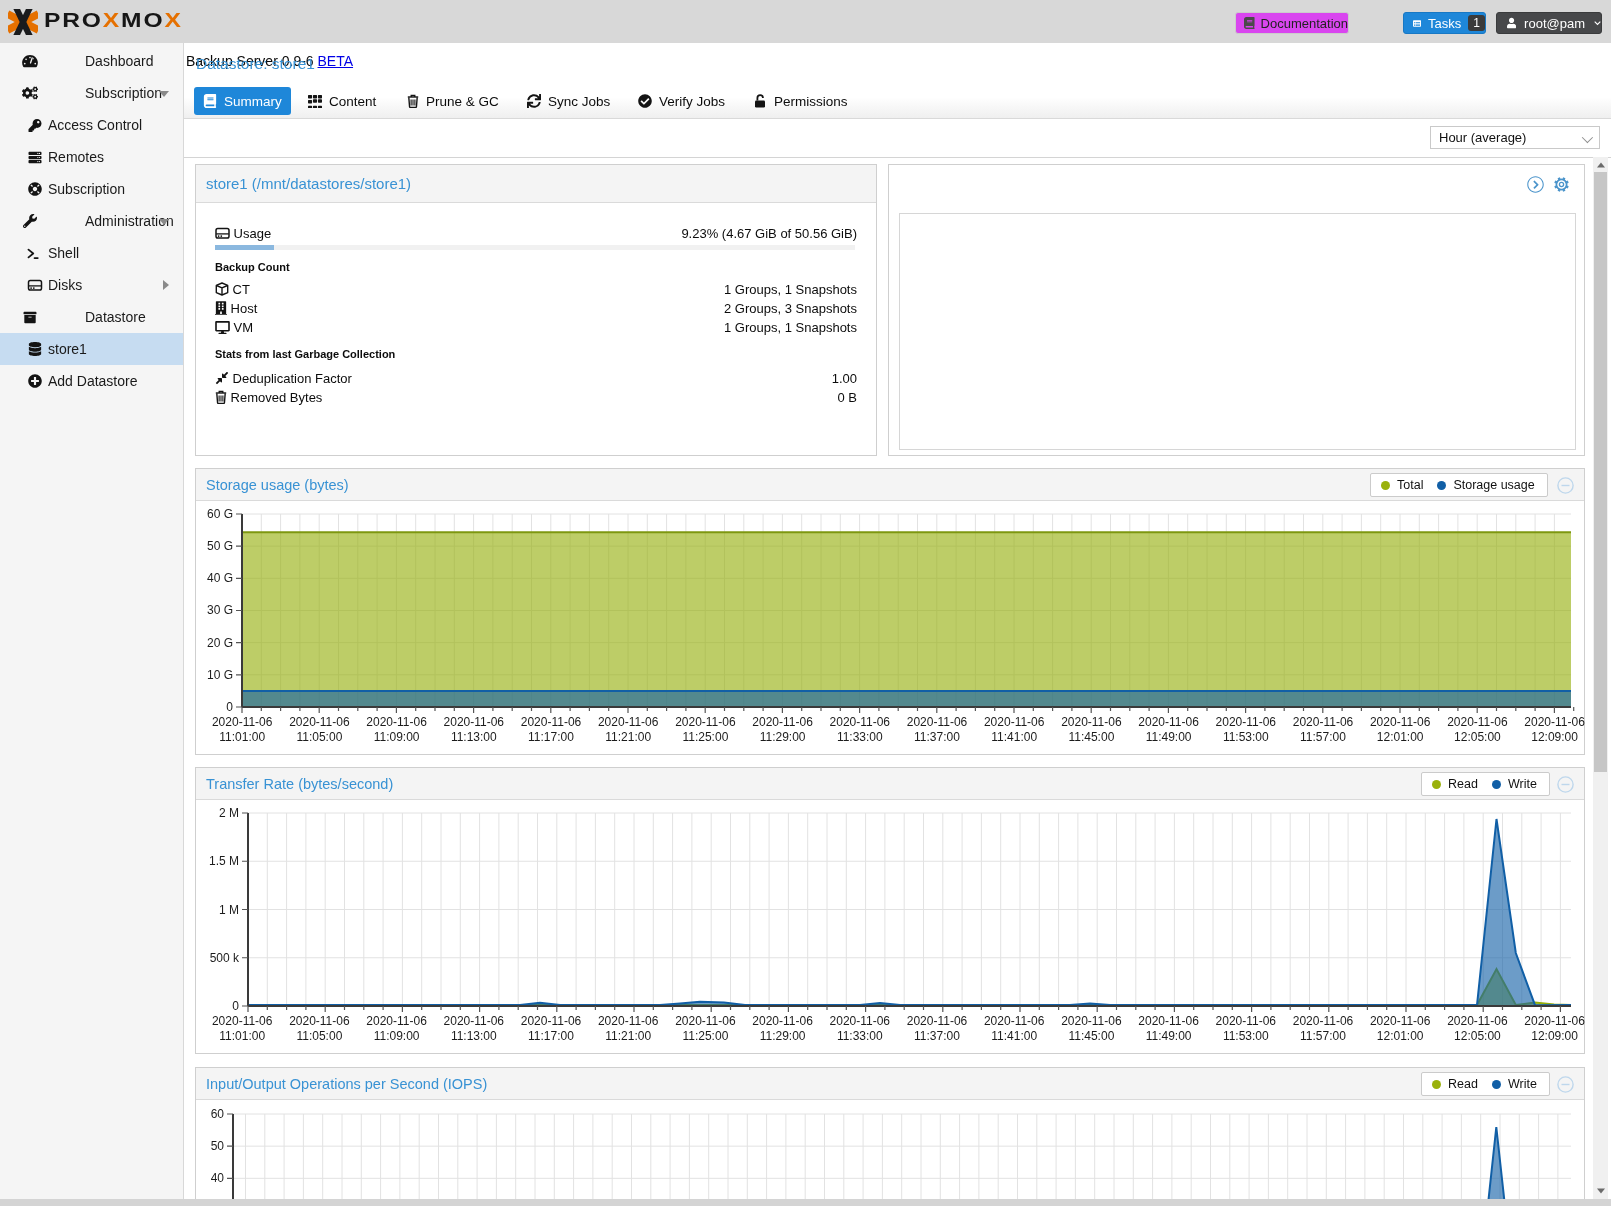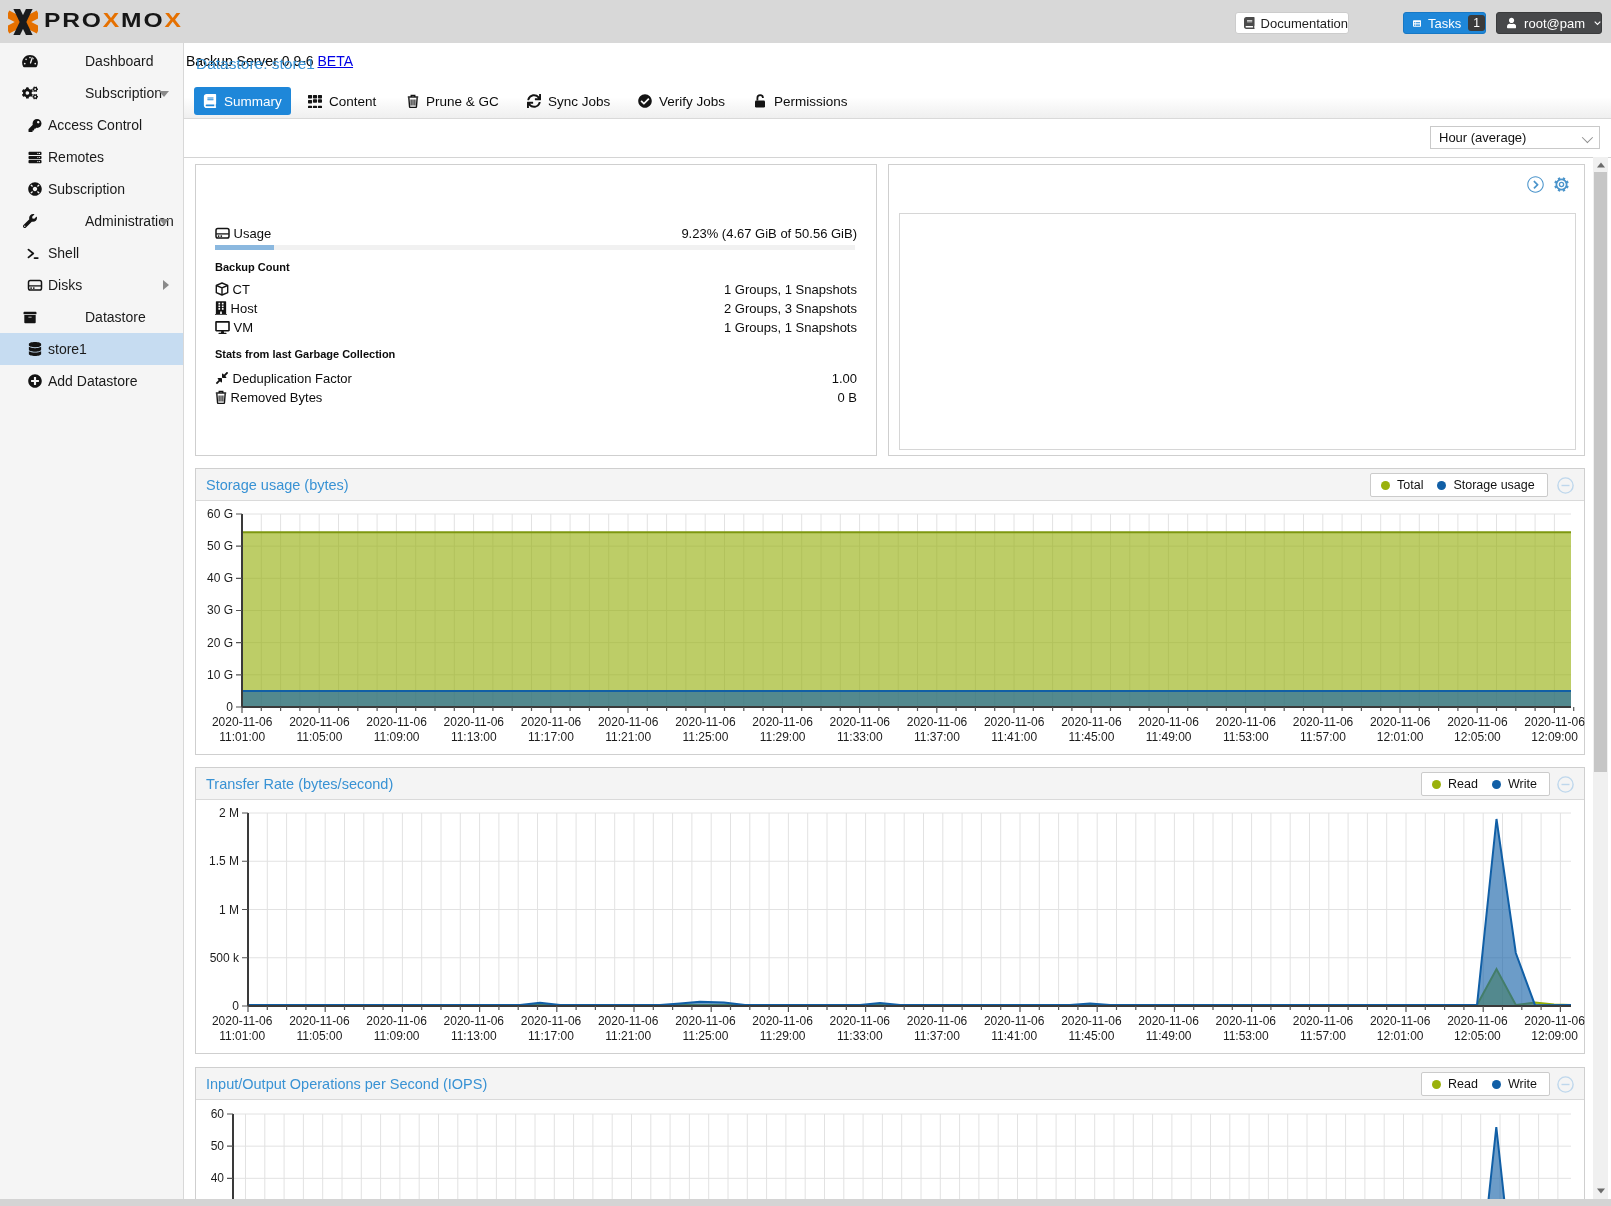--- a/index.html
+++ b/index.html
@@ -4,21 +4,21 @@
 * { margin:0; padding:0; box-sizing:border-box; }
 html,body { width:1611px; height:1206px; overflow:hidden;
   font-family:"Liberation Sans", sans-serif; background:#fff; }
 .abs { position:absolute; }
 #header { position:absolute; left:0; top:0; width:1611px; height:43px;
   background:#d8d8d8; }
 #hdrtxt { position:absolute; left:186px; top:13px; font-size:14px; color:#0a0a0a;margin-top:40px; }
 #beta { color:#0000e6; text-decoration:underline; font-size:14px; }
 .hbtn { position:absolute; top:12px; height:22px; border-radius:3px;
   font-size:13px; display:flex; align-items:center; }
-#btn-doc { left:1235px; width:114px; background:#ffffff; border:1px solid #ccc;
+#btn-doc { left:1235px; width:114px; background:#d946ef; border:1px solid #ccc;
   color:#222;text-align:center; }
 #btn-tasks { left:1403px; width:83px; background:#1e87d9; border:1px solid #1878c4;
   color:#fff; }
 #btn-user { left:1496px; width:106px; background:#47484a; border:1px solid #3a3b3c;
   color:#fff; }
 #badge1 { margin-left:7px; background:#3b3b3b; color:#fff;
   border-radius:3px; font-size:12px; padding:0 5px; line-height:16px; }
 #sidebar { position:absolute; left:0; top:43px; width:184px; height:1156px;
   background:#f5f5f5; border-right:1px solid #d8d8d8; }
 .nav { position:absolute; left:0; width:183px; height:32px; font-size:14px;
@@ -199,20 +199,21 @@
     </svg>Verify Jobs</div>
 <div class="tab" style="left:744px"><svg width="14" height="14" viewBox="0 0 14 14">
       <rect x="2" y="6.6" width="10" height="6.8" rx="1.2" fill="#141414"></rect>
       <path d="M4.4 6.4V4.0a2.8 2.8 0 0 1 5.6 0" fill="none" stroke="#141414" stroke-width="1.8"></path>
     </svg>Permissions</div>
 <div id="sep1"></div>
 <div id="sep2"></div>
 <div id="combo">Hour (average)</div>
 
 <div class="panel" style="left:195px;top:164px;width:682px;height:292px">
+ <div class="phead" style="height:38px;font-size:15px">store1 (/mnt/datastores/store1)</div>
  <div class="prow" style="left:19px;top:61px"><svg width="15" height="14" viewBox="0 0 15 14" style="vertical-align:-2px">
         <rect x="1" y="2.6" width="13" height="9.4" rx="1.8" fill="none" stroke="#141414" stroke-width="1.5"></rect>
         <path d="M1.2 7.9h12.6" stroke="#141414" stroke-width="1.3"></path>
         <circle cx="3.6" cy="10.1" r="0.9" fill="#141414"></circle>
         <circle cx="6.3" cy="10.1" r="0.9" fill="#141414"></circle>
       </svg> Usage</div>
  <div class="pval" style="top:61px">9.23% (4.67 GiB of 50.56 GiB)</div>
  <div style="position:absolute;left:19px;top:80px;width:640px;height:5px;background:#f1f1f1">
       <div style="width:59px;height:5px;background:#8bb8df"></div>
     </div>

